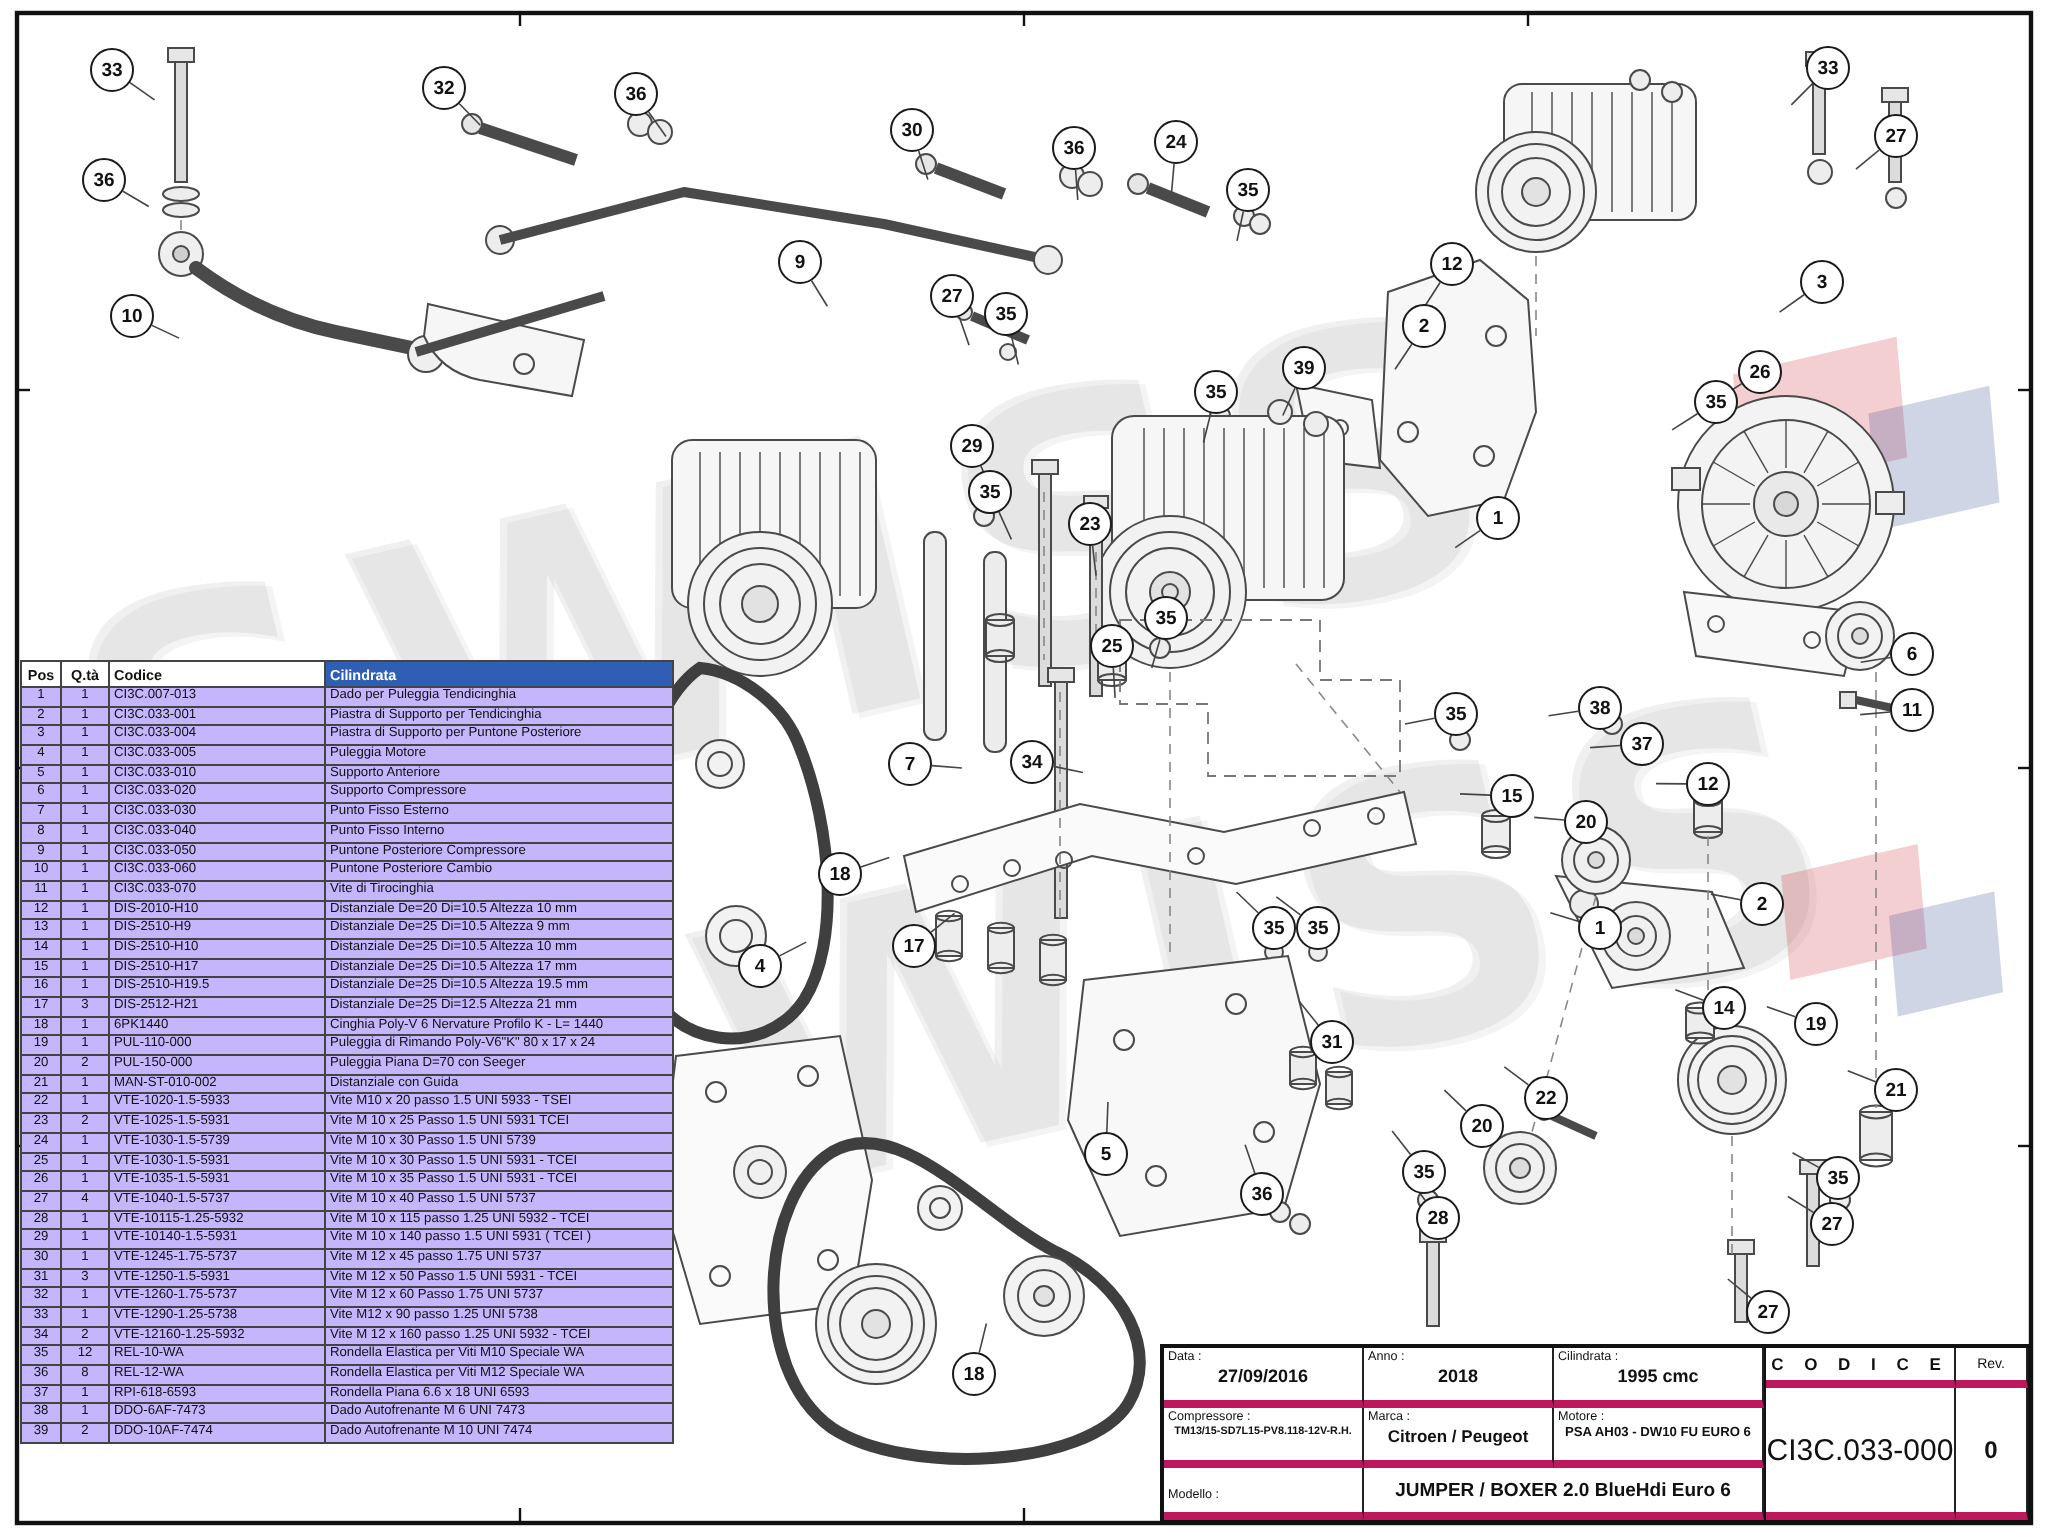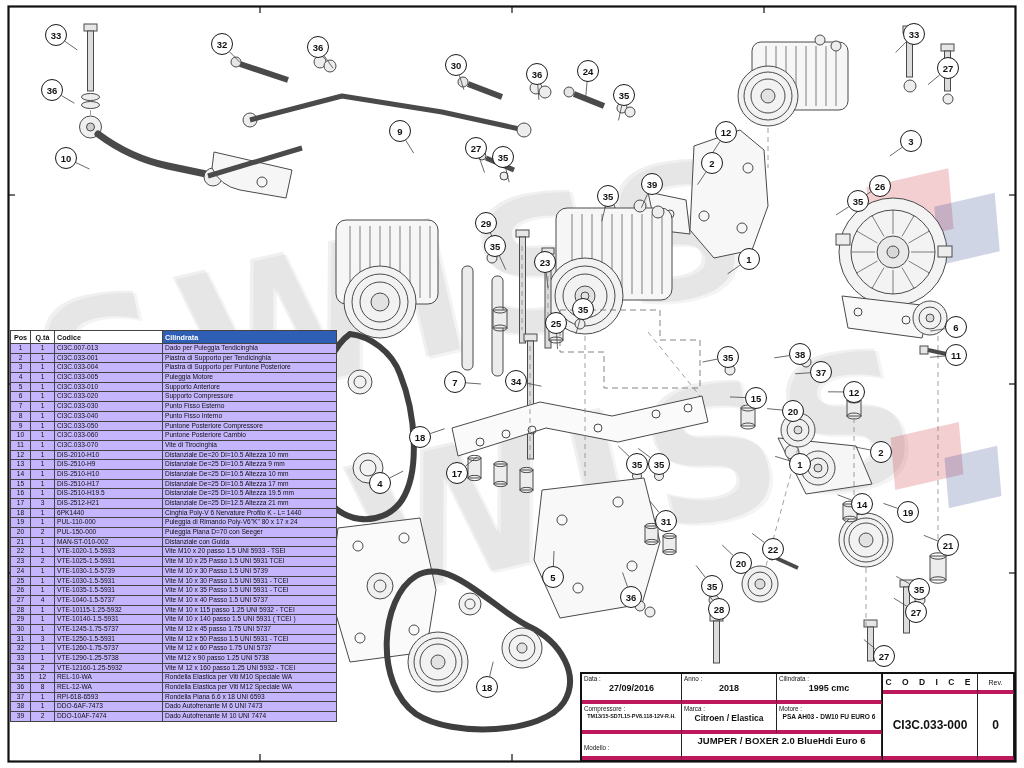--- a/index.html
+++ b/index.html
@@ -40,26 +40,26 @@
     border:2px solid #111;display:flex;box-sizing:border-box;}
   .tb-left{width:300px;display:grid;grid-template-columns:100px 95px 105px;grid-template-rows:30px 30px 1fr;}
   .tb-right{flex:1;display:grid;grid-template-columns:1fr 36px;grid-template-rows:20px 1fr;border-left:1.5px solid #111;}
   .cell{border-right:1px solid #222;border-bottom:4px solid #be185d;display:flex;flex-direction:column;overflow:hidden;}
   .cell .lbl{font-size:6.3px;padding:1px 0 0 2px;}
   .cell .val{font-weight:bold;font-size:9px;text-align:center;margin-top:1px;}
   .c-compr .val{font-size:5.4px;}
   .c-marca .val{font-size:8.5px;}
   .c-motore .val{font-size:6.6px;}
   .c-modlbl .lbl{margin-top:9px;}
-  .c-modval{}
+  .c-modval{justify-content:center;}
   .c-modval .val{font-size:9.5px;}
   .ctr{align-items:center;justify-content:center;text-align:center;}
   .c-codhdr{font-weight:bold;font-size:8.5px;letter-spacing:4px;}
   .c-revhdr{font-size:7px;}
-  .c-codval{font-weight:bold;font-size:12px;}
+  .c-codval{font-weight:normal;font-size:15px;}
   .c-revval{font-weight:bold;font-size:12px;}
 </style>
 </head>
 <body>
 
 <div>
 
   <div class="watermark wm1">SWISS</div>
   <div class="watermark wm2">SWISS</div>
   <div class="wm-accent wm-red1"></div>
@@ -743,21 +743,21 @@
       <div class="cell c-cil">
         <span class="lbl">Cilindrata :</span>
         <span class="val">1995 cmc</span>
       </div>
       <div class="cell c-compr">
         <span class="lbl">Compressore :</span>
         <span class="val">TM13/15-SD7L15-PV8.118-12V-R.H.</span>
       </div>
       <div class="cell c-marca">
         <span class="lbl">Marca :</span>
-        <span class="val">Citroen / Elastica</span>
+        <span class="val">Citroen / Peugeot</span>
       </div>
       <div class="cell c-motore">
         <span class="lbl">Motore :</span>
         <span class="val">PSA AH03 - DW10 FU EURO 6</span>
       </div>
       <div class="cell c-modlbl">
         <span class="lbl">Modello :</span>
       </div>
       <div class="cell c-modval" style="grid-column:2/4;">
         <span class="val">JUMPER / BOXER 2.0 BlueHdi Euro 6</span>

